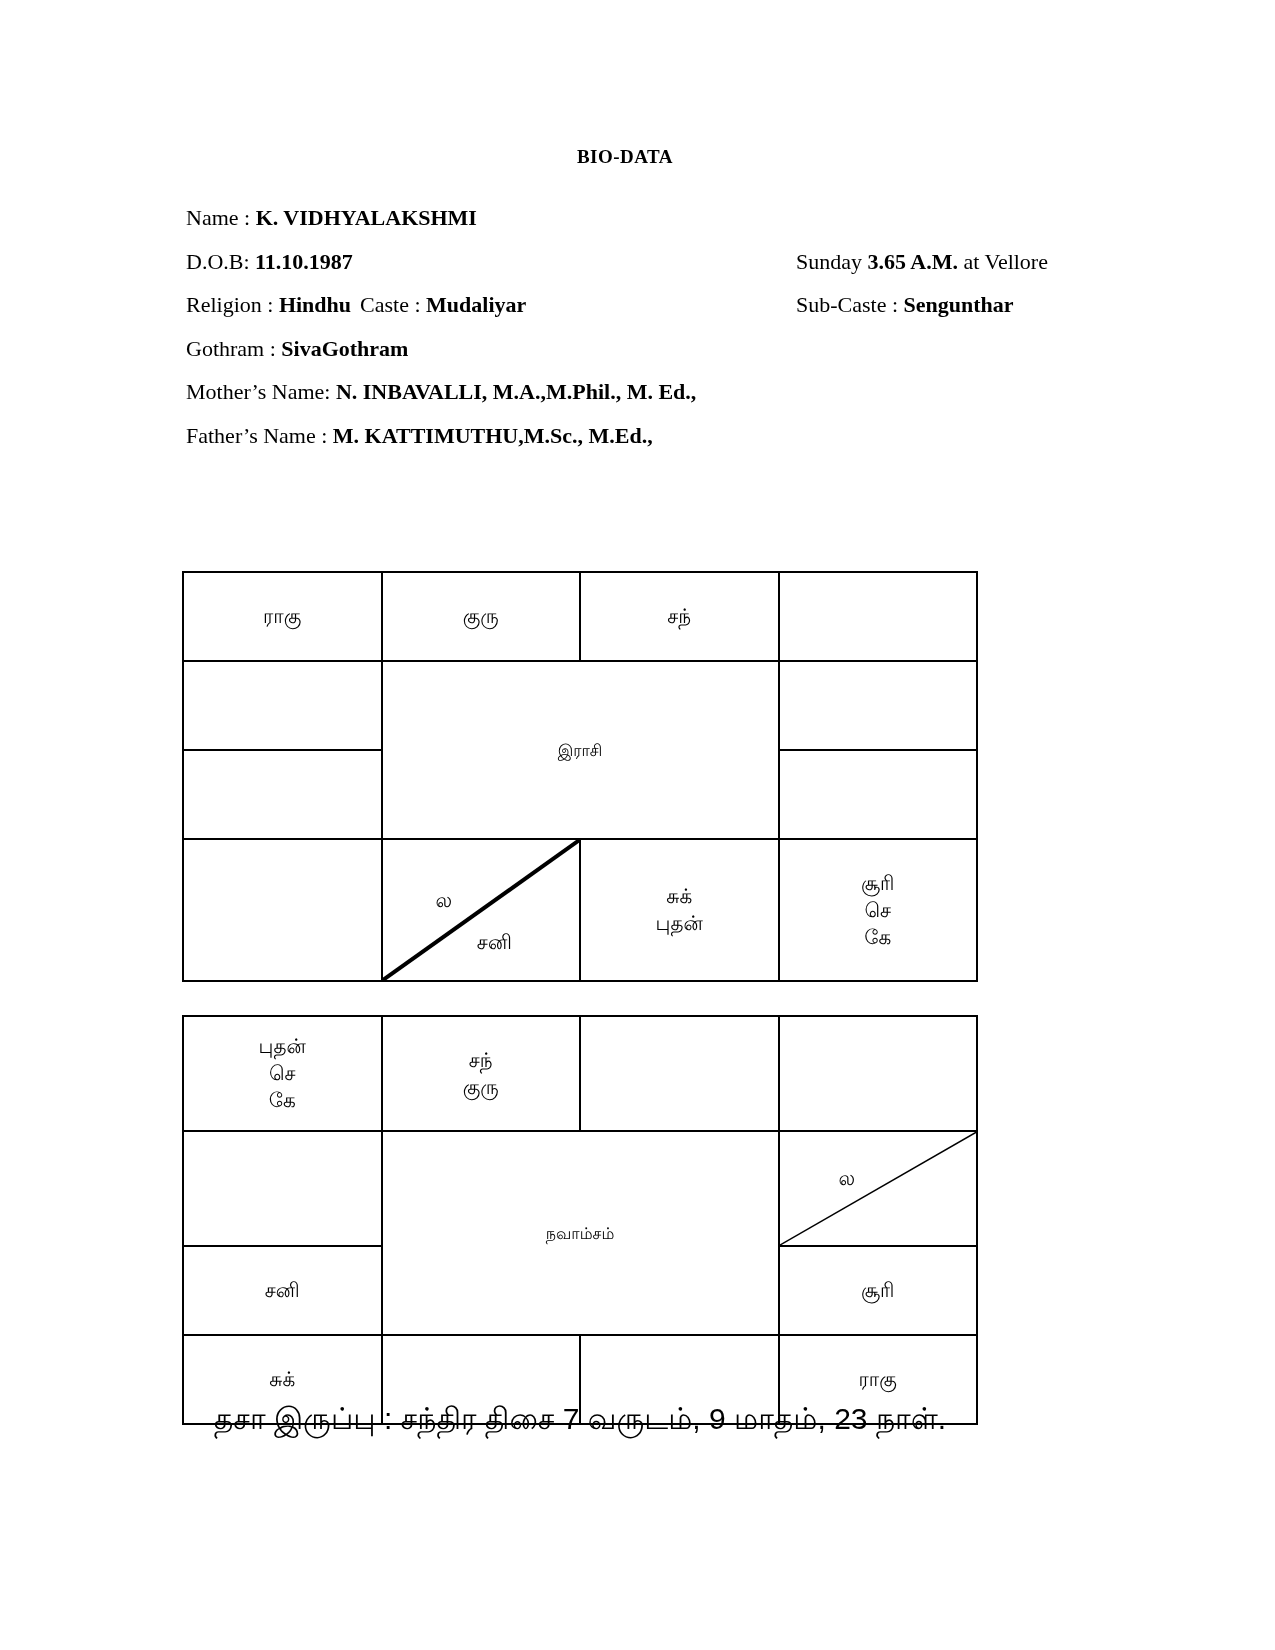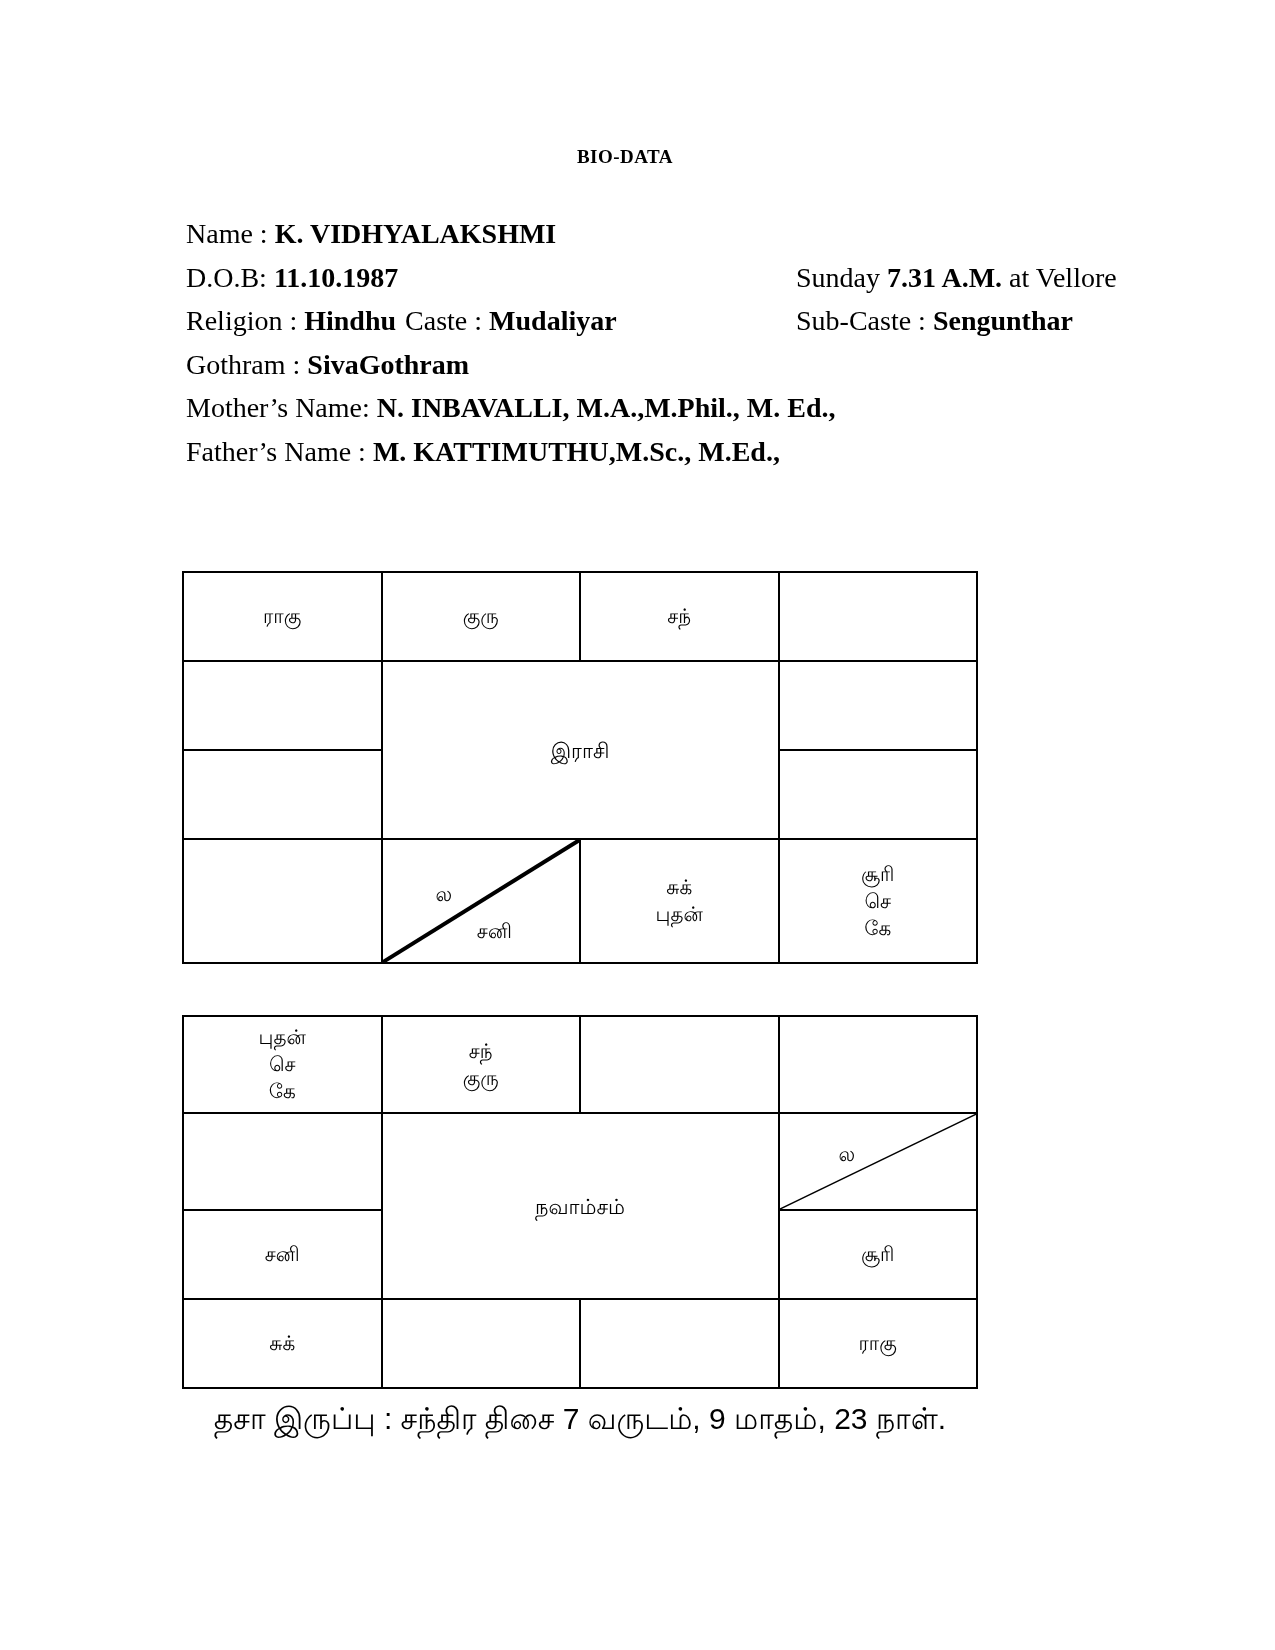--- a/index.html
+++ b/index.html
@@ -12,46 +12,46 @@
   }
   .page { position: absolute; inset: 0; background: #ffffff; }
 
   .doc-title {
     position: absolute; top: 146px; left: 0; width: 1250px;
     text-align: center;
     font-size: 19px; font-weight: bold; letter-spacing: 0.5px;
     font-family: "Liberation Serif", serif;
   }
 
-  .info { position: absolute; top: 220px; left: 186px; right: 0; font-size: 28px; }
+  .info { position: absolute; top: 204px; left: 186px; right: 0; font-size: 22px; }
   .info-row { position: relative; height: 43.5px; line-height: 28px; white-space: nowrap; }
   .b { font-weight: bold; }
   .right-col { position: absolute; left: 610px; top: 0; }
   .right-col.indent { left: 621px; }
   .gap-left { margin-left: 9px; }
 
   
   .chart {
     position: absolute; left: 182px; width: 796px; height: 357px;
     border-collapse: collapse; table-layout: fixed;
   }
   #rasi-chart { top: 571px; }
   #navamsam-chart { top: 1015px; }
   .chart td {
     border: 2px solid #000;
-    padding: 7px;
+    padding: 16px;
     position: relative;
     text-align: center; vertical-align: middle;
     font-family: "Liberation Sans", sans-serif;
     font-size: 20px; line-height: 27px;
     white-space: pre-line;
     overflow: hidden;
   }
   .chart tr { height: 89px; }
-  .chart .center-cell { font-size: 21px; margin-left: 36px; }
+  .chart .center-cell { font-size: 16px; margin-left: 36px; }
 
   .diag-svg { position: absolute; left: 0; top: 0; width: 100%; height: 100%; display: block; }
   .diag-svg line { stroke: #000000; }
   .diag-thick line { stroke-width: 4; }
   .diag-thin line { stroke-width: 1.5; }
   .diag-label { position: absolute; line-height: 20px; }
   .la-rasi   { left: 27%; top: 36%; }
   .sani-rasi { left: 48%; top: 66%; }
   .la-nav    { left: 30%; top: 32%; }
 
@@ -70,21 +70,21 @@
   <div class="doc-title">BIO-DATA</div>
 
   <div class="info">
 
     <div class="info-row">
       <span>Name : </span><span class="b">K. VIDHYALAKSHMI</span>
     </div>
 
     <div class="info-row">
       <span>D.O.B: </span><span class="b">11.10.1987</span>
-      <span class="right-col"><span>Sunday </span><span class="b">7.31 A.M.</span><span> at Vellore</span></span>
+      <span class="right-col"><span>Sunday </span><span class="b">3.65 A.M.</span><span> at Vellore</span></span>
     </div>
 
     <div class="info-row">
       <span>Religion : </span><span class="b">Hindhu</span><span class="gap-left">Caste : </span><span class="b">Mudaliyar</span>
       <span class="right-col"><span>Sub-Caste : </span><span class="b">Sengunthar</span></span>
     </div>
 
 
     <div class="info-row">
       <span>Gothram : </span><span class="b">SivaGothram</span>

